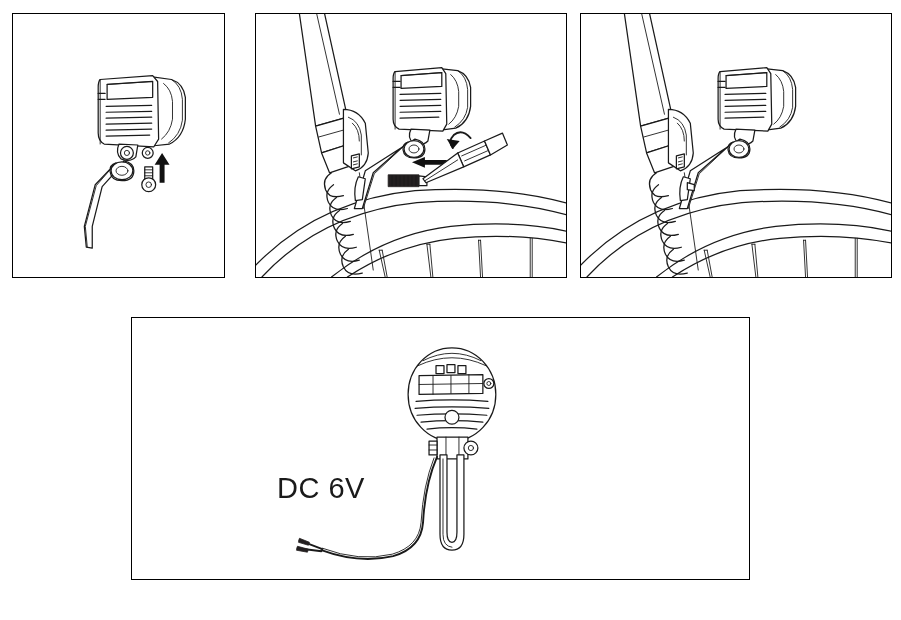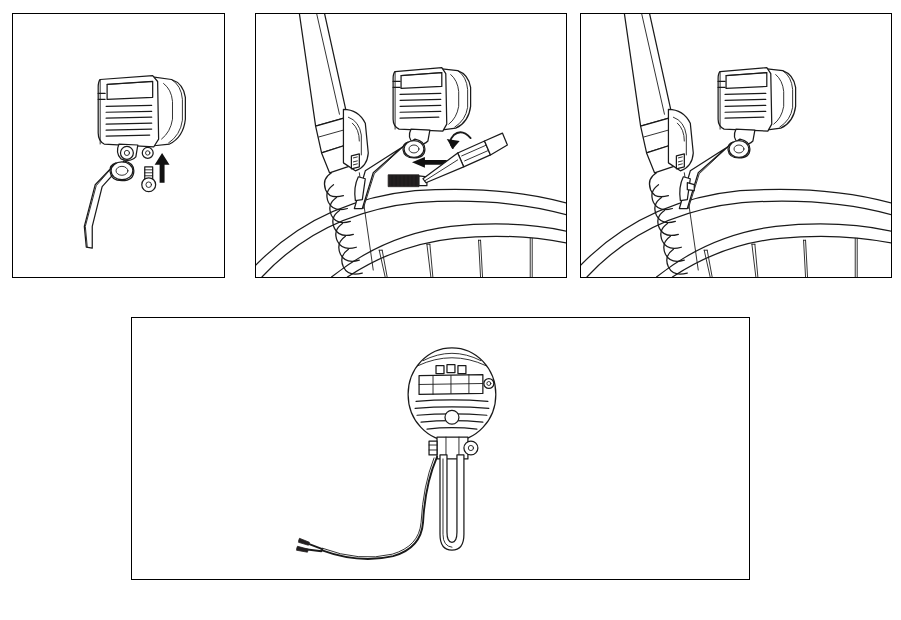--- a/index.html
+++ b/index.html
@@ -357,13 +357,14 @@
       <path class="ln-t" d="M303 141 Q292 169 290 206 Q288 230 261 238 Q228 246 191 232"></path>
     </g>
 
     <g>
       <path class="ln-h" d="M191 233 L168 224"></path>
       <path class="ln-h" d="M190 235 L166 232"></path>
       <path class="fill-k" d="M168 222 L178 226 L177 229 L167 226 Z"></path>
       <path class="fill-k" d="M166 230 L177 233 L176 236 L165 234 Z"></path>
     </g>
   </svg>
+  <div class="dc-label" style="left:145px; top:154px;">DC 6V</div>
 </div>
 
 </body></html>

